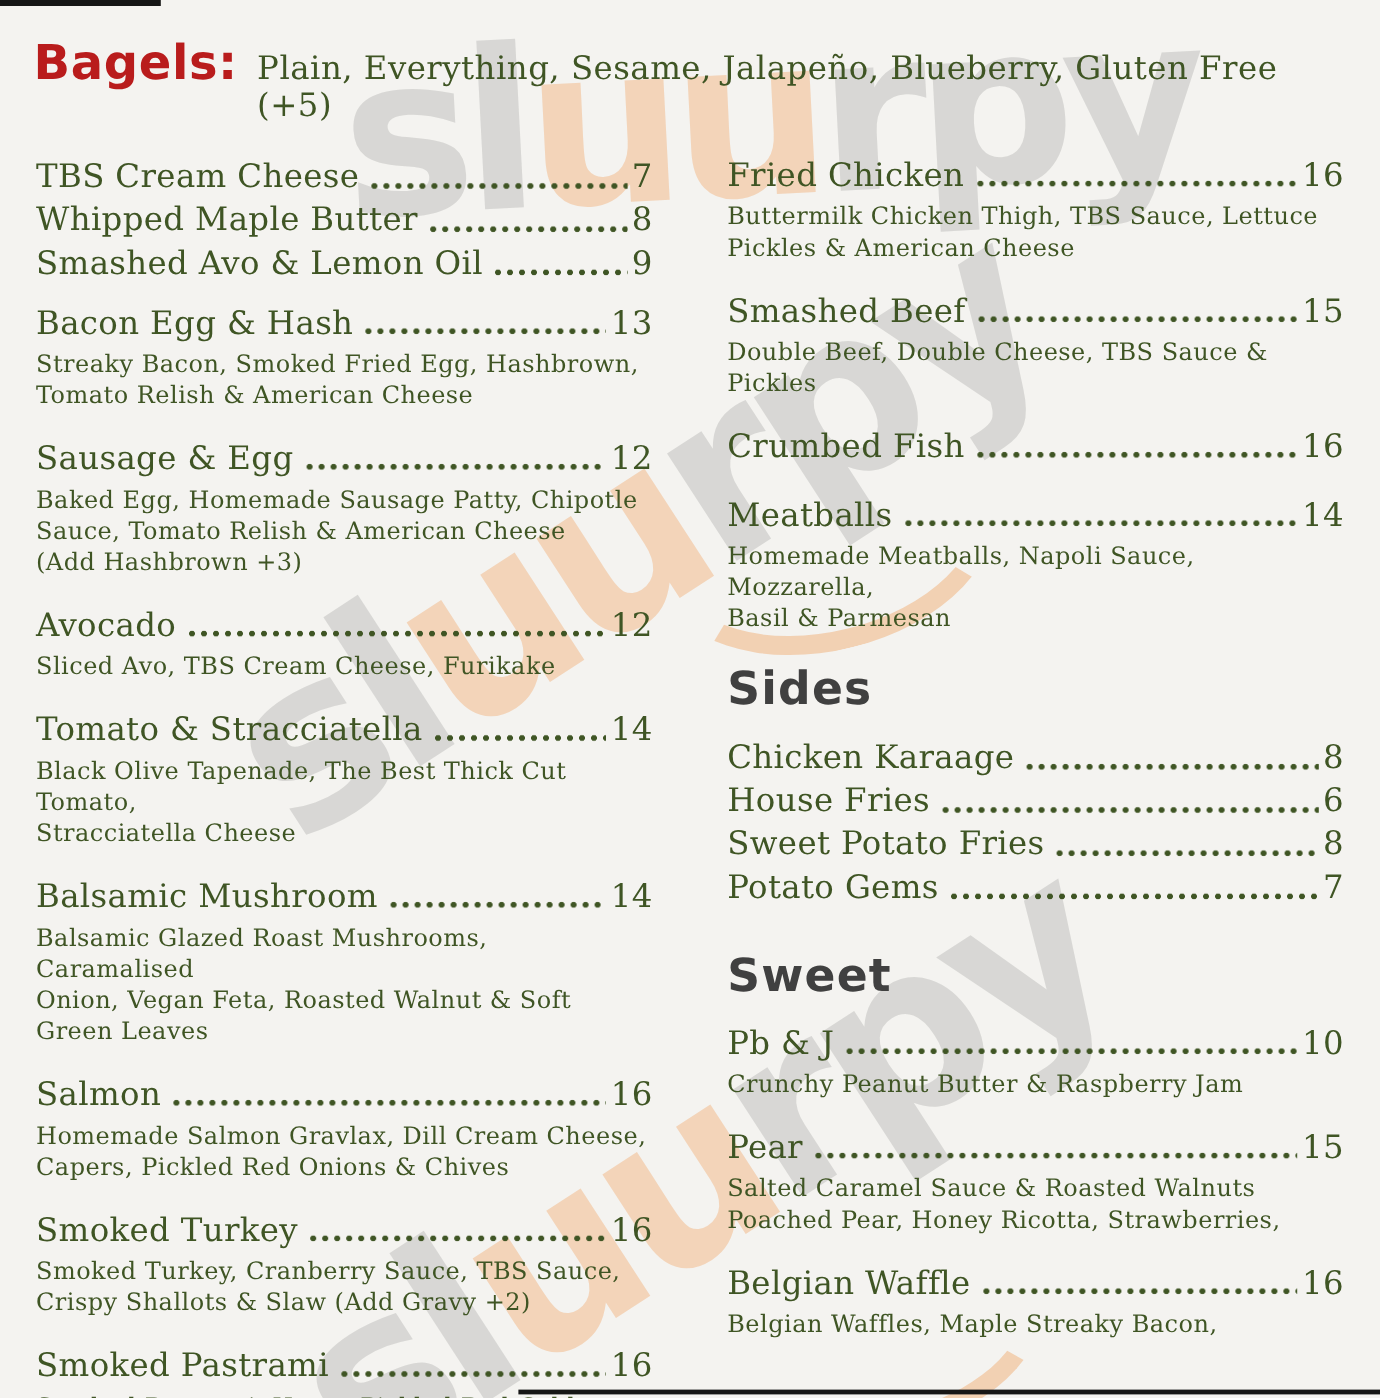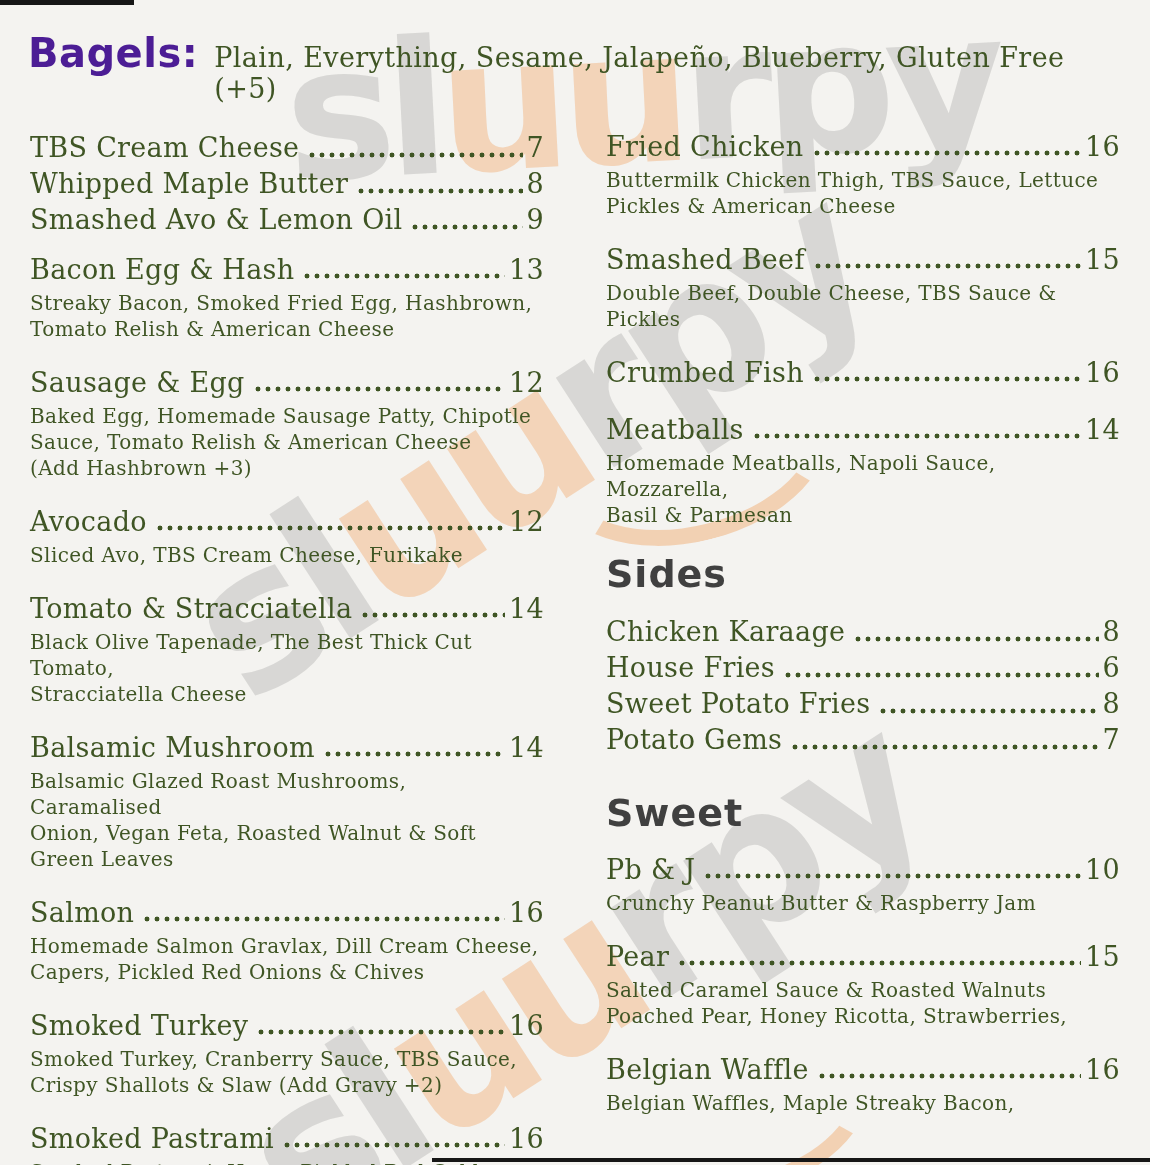--- a/index.html
+++ b/index.html
@@ -31,21 +31,21 @@
   .scan-edge.top{top:0;left:0;width:134px;height:5px;}
   .scan-edge.bottom{top:1158px;left:432px;width:718px;height:4px;}
   
   .page-header{
     position:relative;z-index:1;
     display:flex;align-items:baseline;
     padding:30px 28px 0 28px;
   }
   .brand{
     font-family:"DejaVu Sans", sans-serif;font-weight:800;
-    font-size:40px;color:#4c1d95;letter-spacing:0.5px;
+    font-size:40px;color:#b91c1c;letter-spacing:0.5px;
   }
   .brand-sub{font-size:27px;margin-left:16px;letter-spacing:0.4px;}
   
   .columns{
     position:relative;z-index:1;
     display:flex;gap:62px;
     padding:26px 30px 0 30px;
   }
   .col{width:514px;flex:0 0 514px;}
   

